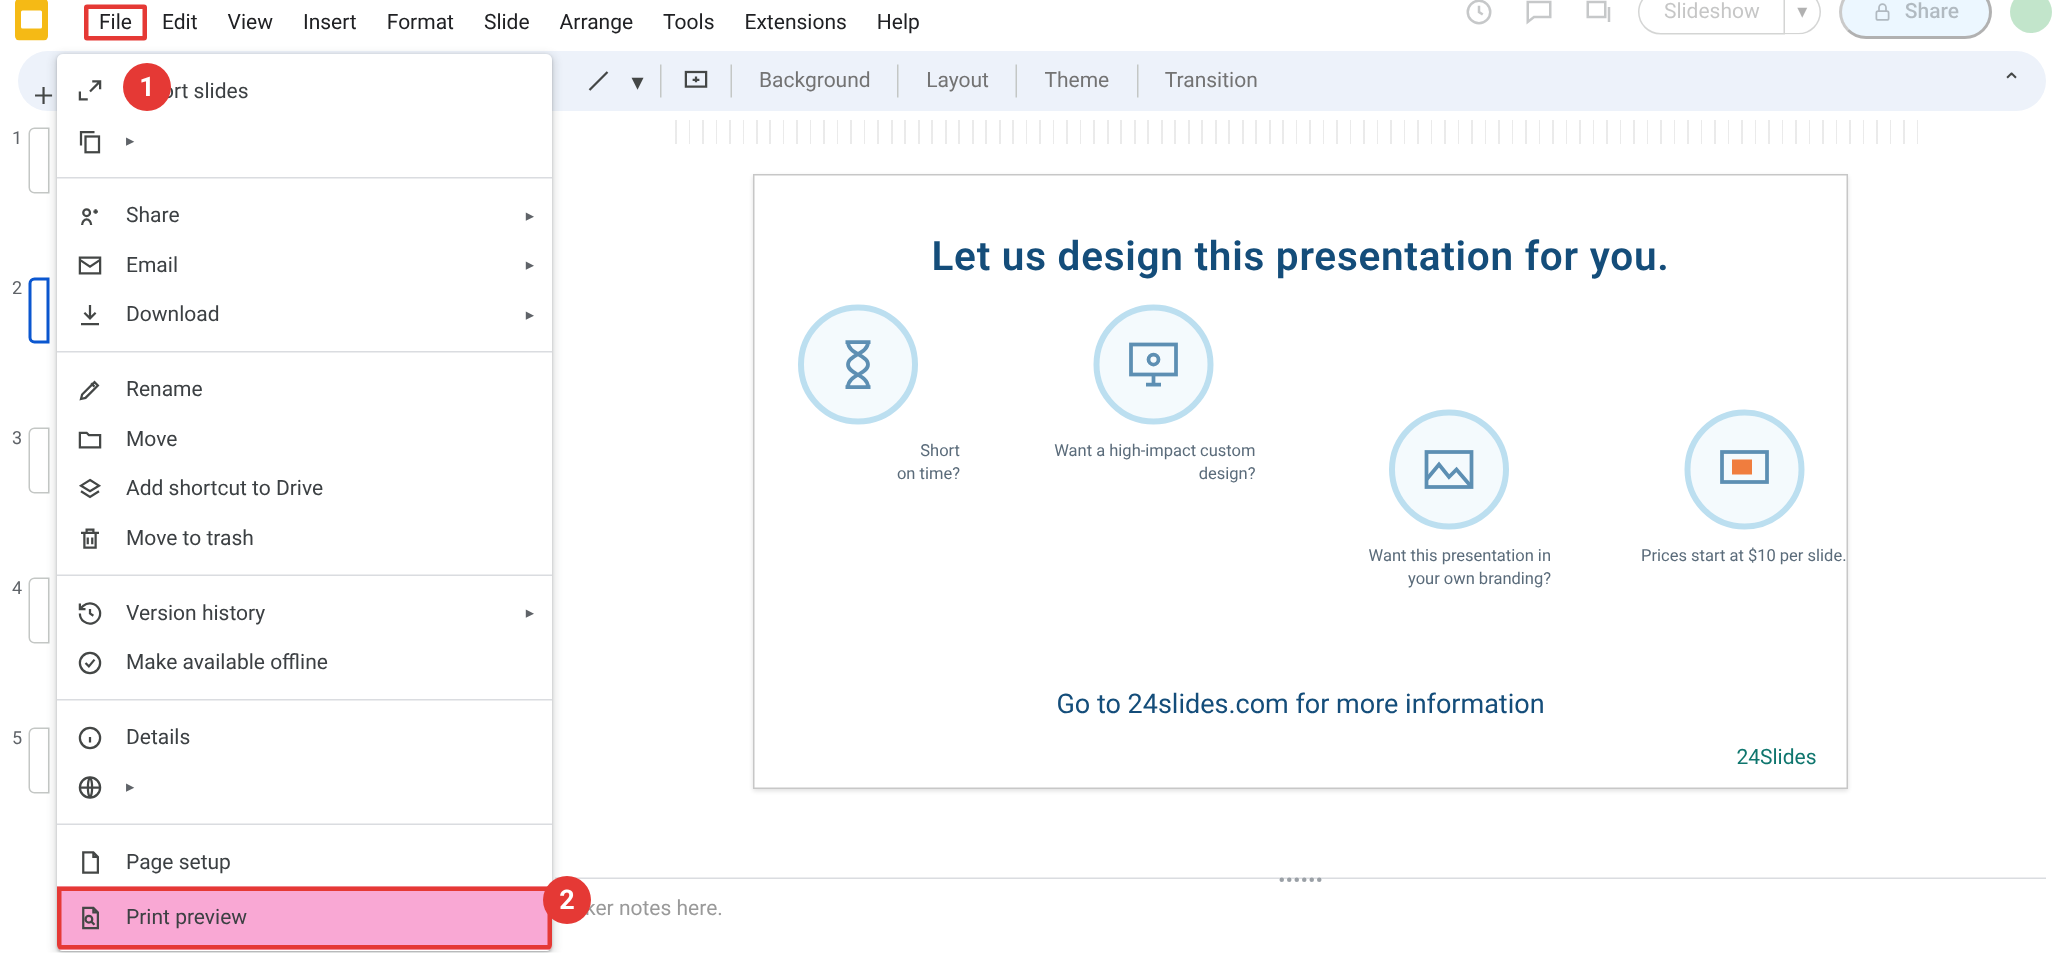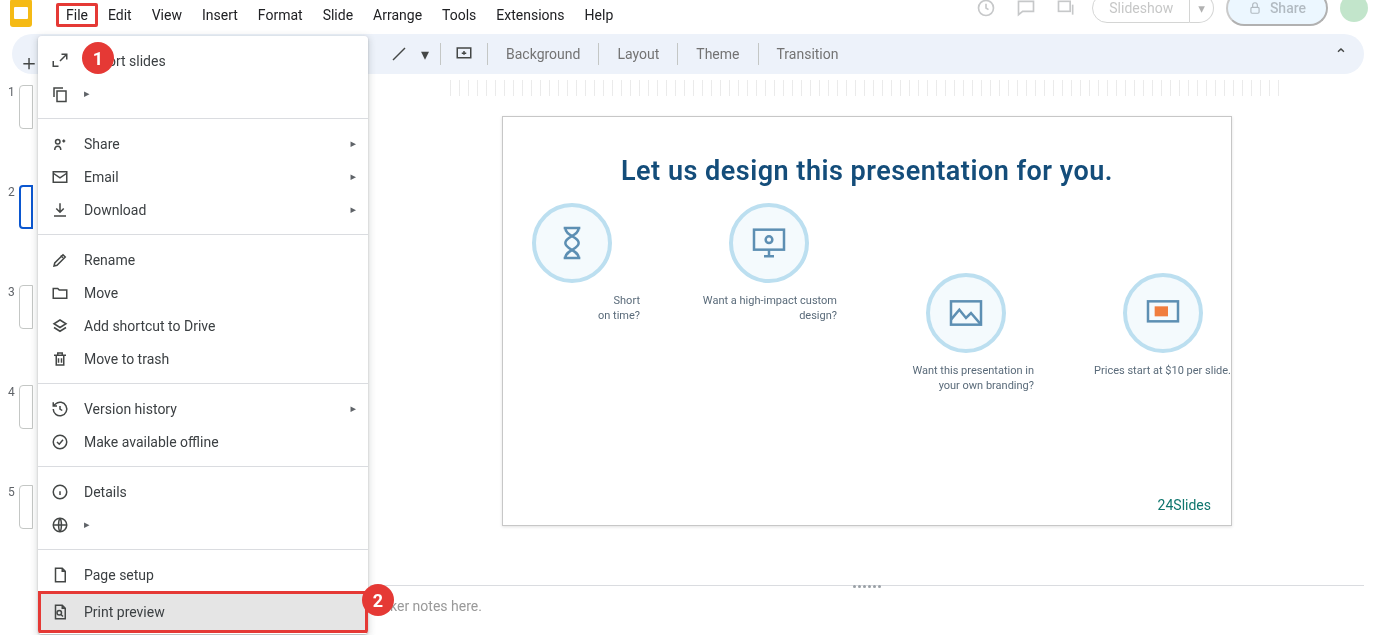--- a/index.html
+++ b/index.html
@@ -24,21 +24,21 @@
   .toolbar-text { font-size: 14px; color:#737373; padding: 4px 10px; cursor:pointer; border-radius:4px;}
   .toolbar-spacer { flex: 1; }
   .toolbar-collapse { width:30px;height:30px;display:flex;align-items:center;justify-content:center;color:#444746;}
 
   .add-slide-btn { position: absolute; left: 14px; top: 48px; width: 30px; height: 30px; display:flex;align-items:center;justify-content:center; color:#444746; font-size:22px; cursor:pointer;}
 
   .dropdown { position: absolute; left: 38px; top: 36px; width: 330px; background: #fff; border-radius: 4px; box-shadow: 0 2px 6px 2px rgba(60,64,67,.15), 0 1px 2px rgba(60,64,67,.3); padding: 8px 0; z-index: 100; max-height: 598px; overflow-y:auto;}
   .dropdown::-webkit-scrollbar { width: 12px; }
   .dropdown::-webkit-scrollbar-thumb { background: #dadce0; border-radius: 6px; border: 3px solid #fff;}
   .dropdown-item { display: flex; align-items: center; height: 33px; padding: 0 12px; cursor: pointer; gap: 14px;}
-  .dropdown-item.highlighted { background: #e5e5e5; border: 3px solid #e53935; box-sizing: border-box; height: 42px; padding: 0 9px; }
+  .dropdown-item.highlighted { background: #f9a8d4; border: 3px solid #e53935; box-sizing: border-box; height: 42px; padding: 0 9px; }
   .dropdown-icon { width: 20px; height: 20px; display:flex;align-items:center;justify-content:center; color:#444746; flex-shrink:0;}
   .dropdown-label { font-size: 14px; color: #3c4043; flex: 1; }
   .dropdown-arrow { color:#5f6368; font-size:11px;}
   .dropdown-divider { height: 1px; background: #dadce0; margin: 8px 0; }
 
   .annotation { position: absolute; width: 32px; height: 32px; border-radius: 50%; background: #e53935; color: #fff; font-weight: 700; font-size: 18px; display: flex; align-items: center; justify-content: center; z-index: 200; }
   .annotation.a1 { left: 82px; top: 42px; }
   .annotation.a2 { left: 362px; top: 584px; }
 
   .filmstrip { position: absolute; left: 0; top: 85px; width: 38px; bottom: 0; }
@@ -355,20 +355,21 @@
         <div class="icon-circle">
             <svg width="40" height="40" viewBox="0 0 24 24" fill="none" stroke="#5d8fb3" stroke-width="1.5">
               <rect x="3" y="5" width="18" height="12"></rect>
               <rect x="7" y="8" width="8" height="6" fill="#f07d3e" stroke="none"></rect>
             </svg>
           </div>
         <div class="icon-caption">Prices start at $10 per slide.</div>
       </div>
     </div>
     <div class="slide-wave"></div>
+    <div class="slide-footer">Go to 24slides.com for more information</div>
     <div class="slide-brand">24Slides</div>
   </div>
 </div>
 
 <div class="notes-area">
   <div class="notes-handle">
       <span></span>
       <span></span>
       <span></span>
       <span></span>

